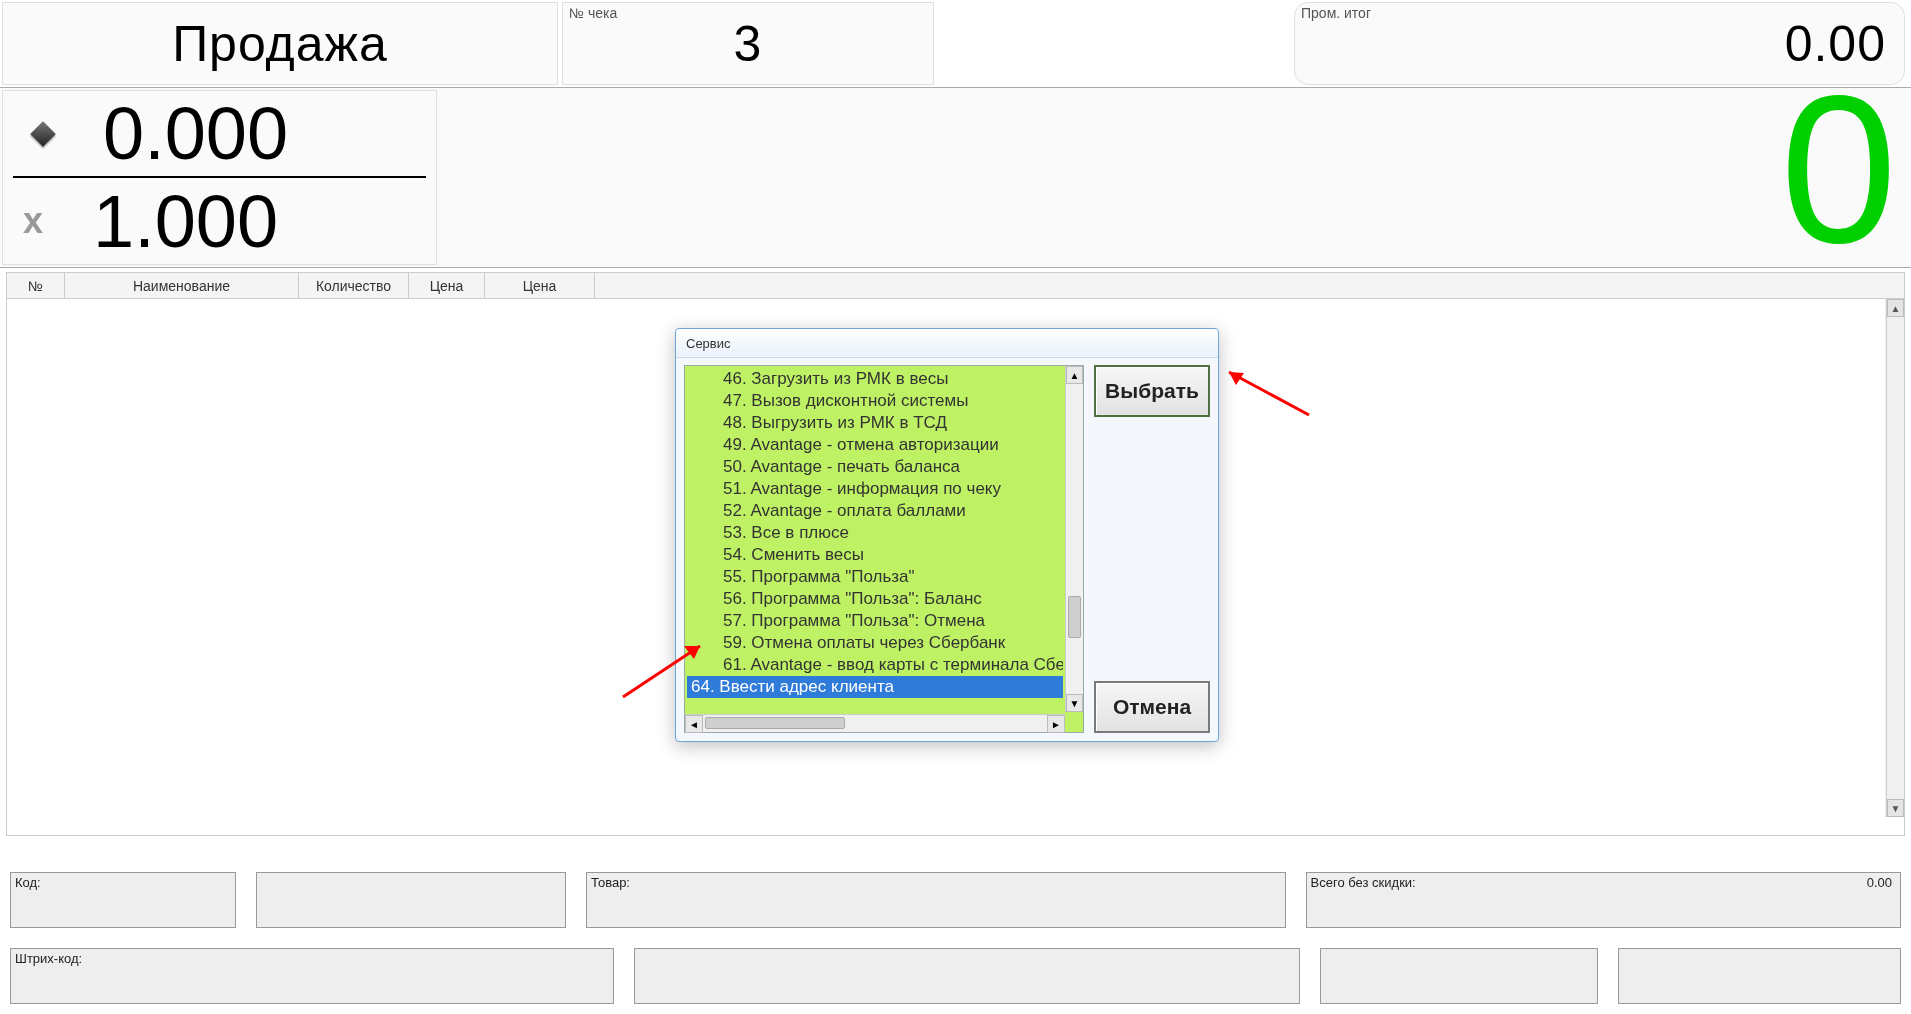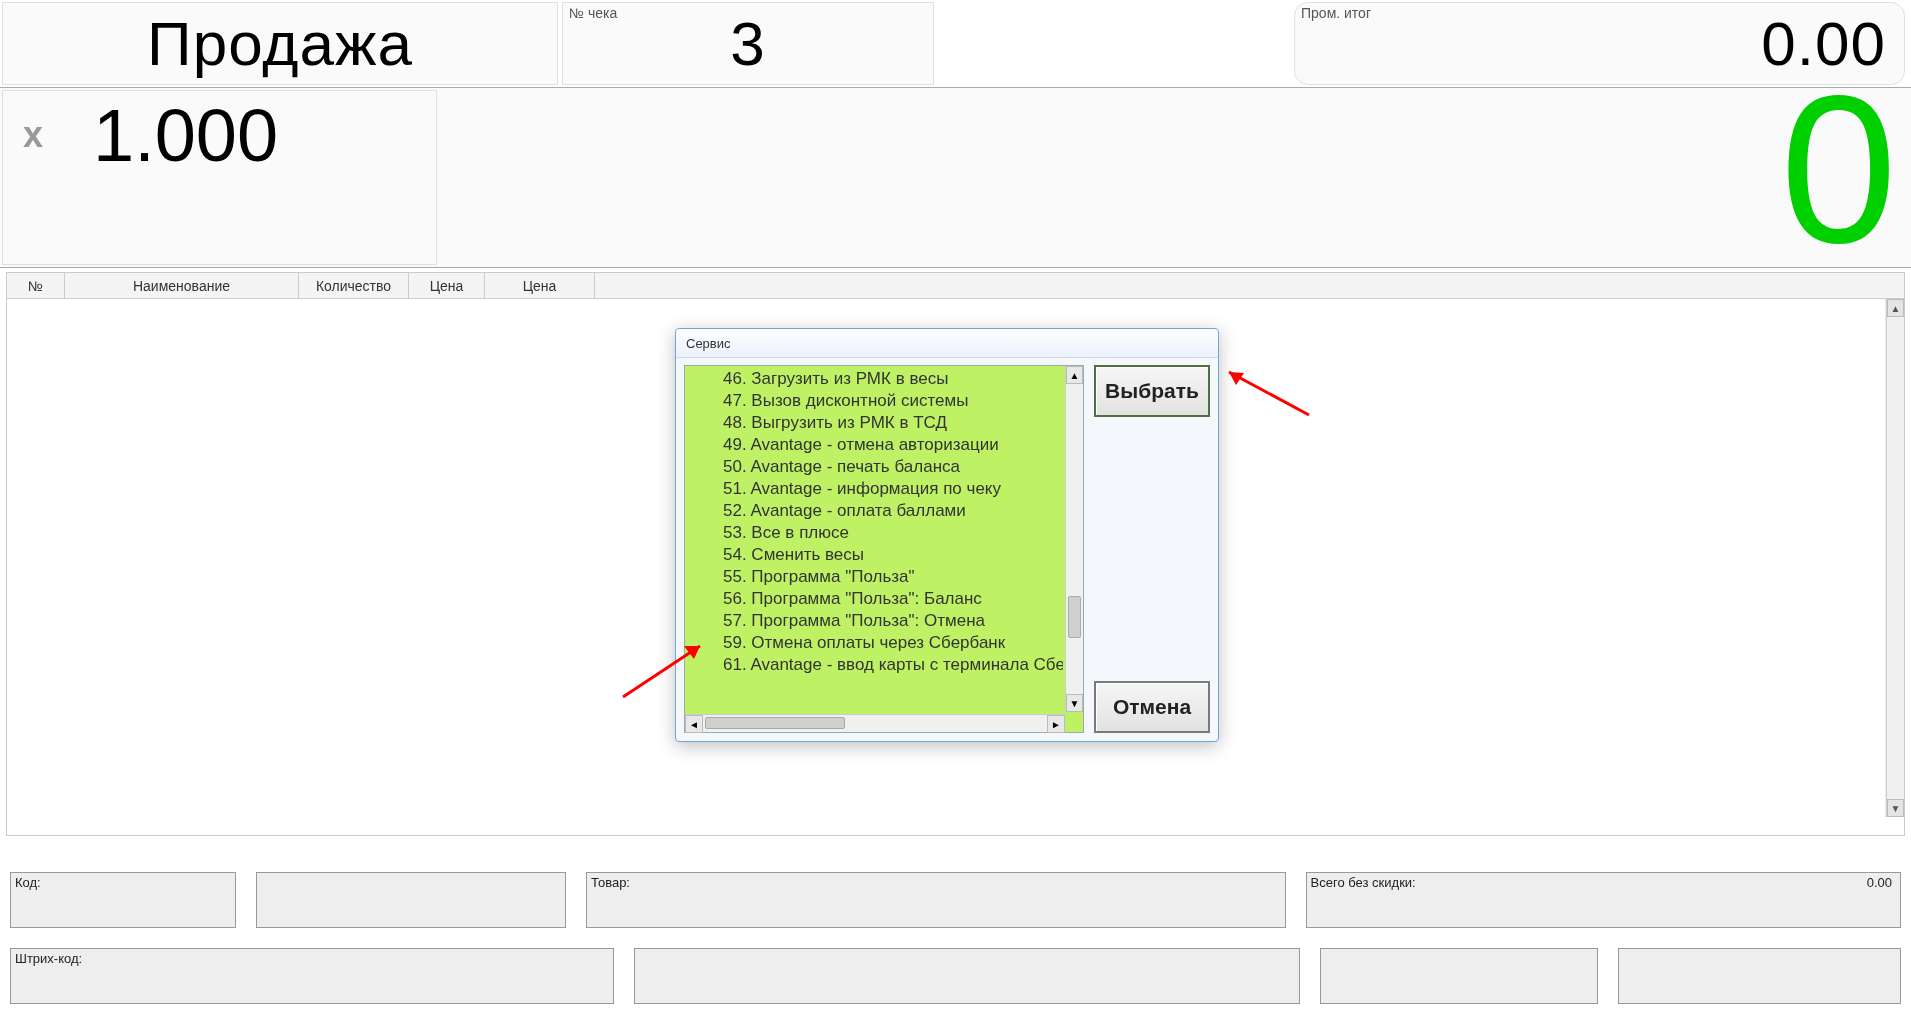--- a/index.html
+++ b/index.html
@@ -7,21 +7,21 @@
   body { position: relative; }
 
   
   .top-row { display: flex; height: 88px; border-bottom: 1px solid #aaa; }
   .top-cell { position: relative; border: 1px solid #e0e0e0; background: #fafafa; margin: 2px; display:flex; align-items:center; justify-content:center; }
   .tc-mode { width: 556px; }
   .tc-check { width: 372px; }
   .tc-gap { width: 352px; background:#fff; border:none; }
   .tc-total { width: 611px; border-radius: 14px; }
   .top-label { position:absolute; top:2px; left:6px; font-size:14px; color:#555; }
-  .top-value-big { font-size: 62px; font-weight: 400; color:#000; font-family: Arial; letter-spacing:1px;}
+  .top-value-big { font-size: 50px; font-weight: 400; color:#000; font-family: Arial; letter-spacing:1px;}
 
   
   .second-row { display:flex; border-bottom: 1px solid #aaa; height: 180px; position:relative; background:#fafafa; }
   .qty-block { width: 435px; margin:2px; border:1px solid #e0e0e0; background:#fafafa; display:flex; flex-direction:column; }
   .qty-line, .mult-line { display:flex; align-items:center; height:88px;}
   .qty-line { border-bottom:2px solid #000; margin: 0 10px; }
   .qty-icon-cell { width:60px; display:flex; align-items:center; justify-content:center;}
   .qty-val { font-size:74px; color:#000; flex:1; text-align:left; padding-left:30px;}
   .mult-x { font-size:36px; color:#999; font-weight:bold; width:60px; text-align:center;}
   .big-zero { position:absolute; right:14px; top:-8px; font-size:210px; color:#00d000; font-weight:400; line-height:180px; font-family: Arial; }
@@ -89,20 +89,26 @@
   </div>
   <div class="top-cell tc-gap"></div>
   <div class="top-cell tc-total">
     <span class="top-label">Пром. итог</span>
     <span class="top-value-big" style="margin-left:auto;padding-right:18px;">0.00</span>
   </div>
 </div>
 
 <div class="second-row">
   <div class="qty-block">
+    <div class="qty-line">
+      <div class="qty-icon-cell">
+          <div class="diamond-icon"></div>
+        </div>
+      <div class="qty-val">0.000</div>
+    </div>
     <div class="mult-line">
       <div class="mult-x">x</div>
       <div class="qty-val">1.000</div>
     </div>
   </div>
   <div class="big-zero">0</div>
 </div>
 
 <div class="tbl-wrap">
   <div class="tbl-head">
@@ -156,20 +162,21 @@
           <div class="list-item">50. Avantage - печать баланса</div>
           <div class="list-item">51. Avantage - информация по чеку</div>
           <div class="list-item">52. Avantage - оплата баллами</div>
           <div class="list-item">53. Все в плюсе</div>
           <div class="list-item">54. Сменить весы</div>
           <div class="list-item">55. Программа "Польза"</div>
           <div class="list-item">56. Программа "Польза": Баланс</div>
           <div class="list-item">57. Программа "Польза": Отмена</div>
           <div class="list-item">59. Отмена оплаты через Сбербанк</div>
           <div class="list-item">61. Avantage - ввод карты с терминала Сбер</div>
+          <div class="list-item selected" style="padding-left: 4px;">64. Ввести адрес клиента</div>
         </div>
       <div class="list-vscroll">
         <div class="lvs-btn">▲</div>
         <div class="lvs-thumb"></div>
         <div class="lvs-btn bot">▼</div>
       </div>
       <div class="list-hscroll">
         <div class="lhs-btn">◄</div>
         <div class="lhs-track">
             <div class="lhs-thumb"></div>

